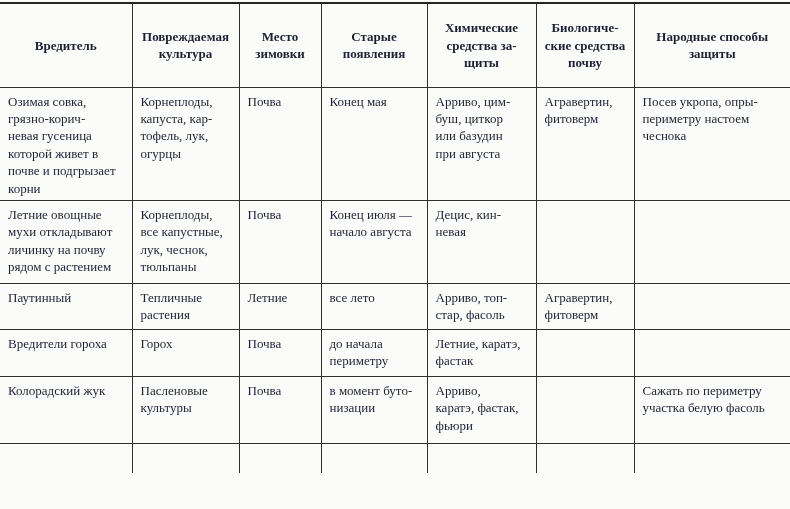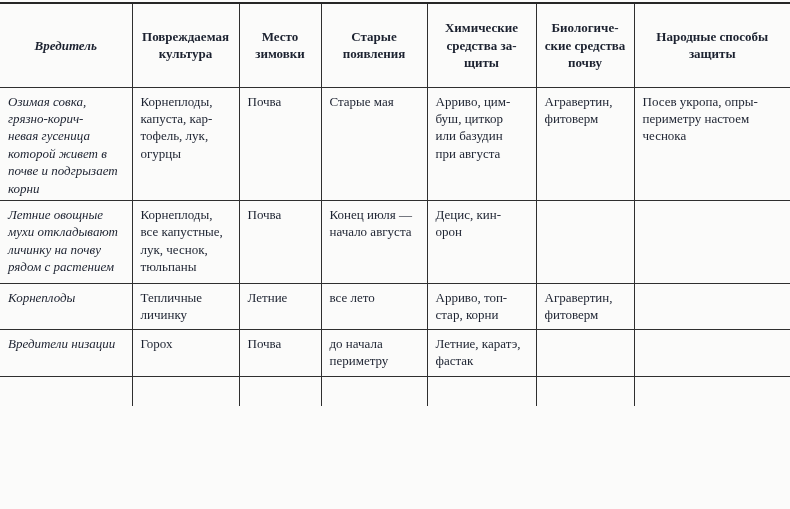--- a/index.html
+++ b/index.html
@@ -22,21 +22,21 @@
     font-family: "Liberation Serif", serif;
     font-size: 13px;
     line-height: 1.34;
     color: #1c2230;
     vertical-align: top;
     padding: 5px 5px 3px 8px;
     white-space: pre-line;
     overflow: hidden;
     text-align: left;
   }
-  .pest-table th:first-child, .pest-table td:first-child { border-left: none; font-style: italic; }
+  .pest-table th:first-child, .pest-table td:first-child { border-left: none; }
   .pest-table thead th {
     font-weight: bold;
     text-align: center;
     vertical-align: middle;
     padding: 4px 3px;
   }
   .pest-table thead tr { height: 84px; }
   .pest-table tbody td { border-top: 1px solid #2f2f2f; }
   tr.row-1 { height: 111px; }
   tr.row-2 { height: 83px; }
@@ -85,21 +85,21 @@
 грязно-корич-
 невая гусеница
 которой живет в
 почве и подгрызает
 корни</td>
         <td>Корнеплоды,
 капуста, кар-
 тофель, лук,
 огурцы</td>
         <td>Почва</td>
-        <td>Старые мая</td>
+        <td>Конец мая</td>
         <td>Арриво, цим-
 буш, циткор
 или базудин
 при августа</td>
         <td>Агравертин,
 фитоверм</td>
         <td>Посев укропа, опры-
 периметру настоем
 чеснока</td>
       </tr>
@@ -109,46 +109,60 @@
 личинку на почву
 рядом с растением</td>
         <td>Корнеплоды,
 все капустные,
 лук, чеснок,
 тюльпаны</td>
         <td>Почва</td>
         <td>Конец июля —
 начало августа</td>
         <td>Децис, кин-
-орон</td>
+невая</td>
         <td></td>
         <td></td>
       </tr>
       <tr class="row-3">
-        <td>Корнеплоды</td>
+        <td>Паутинный</td>
         <td>Тепличные
-личинку</td>
+растения</td>
         <td>Летние</td>
         <td>все лето</td>
         <td>Арриво, топ-
-стар, корни</td>
+стар, фасоль</td>
         <td>Агравертин,
 фитоверм</td>
         <td></td>
       </tr>
       <tr class="row-5">
-        <td>Вредители низации</td>
+        <td>Вредители гороха</td>
         <td>Горох</td>
         <td>Почва</td>
         <td>до начала
 периметру</td>
         <td>Летние, каратэ,
 фастак</td>
         <td></td>
         <td></td>
+      </tr>
+      <tr class="row-6">
+        <td>Колорадский жук</td>
+        <td>Пасленовые
+культуры</td>
+        <td>Почва</td>
+        <td>в момент буто-
+низации</td>
+        <td>Арриво,
+каратэ, фастак,
+фьюри</td>
+        <td></td>
+        <td>Сажать по периметру
+участка белую фасоль</td>
       </tr>
       <tr class="row-7">
         <td></td>
         <td></td>
         <td></td>
         <td></td>
         <td></td>
         <td></td>
         <td></td>
       </tr>

